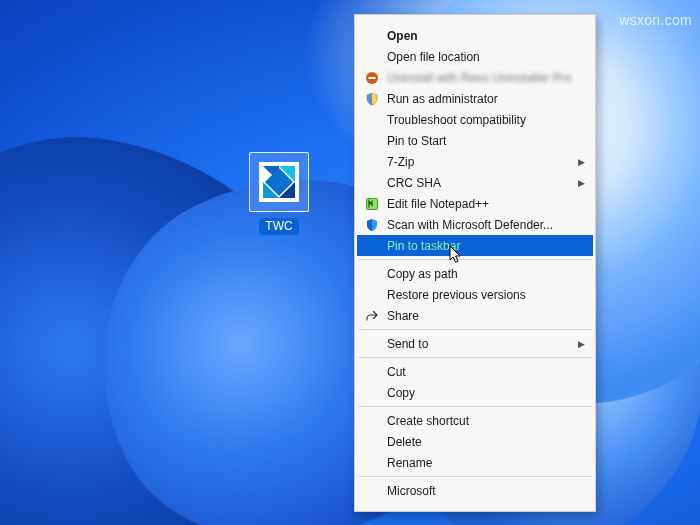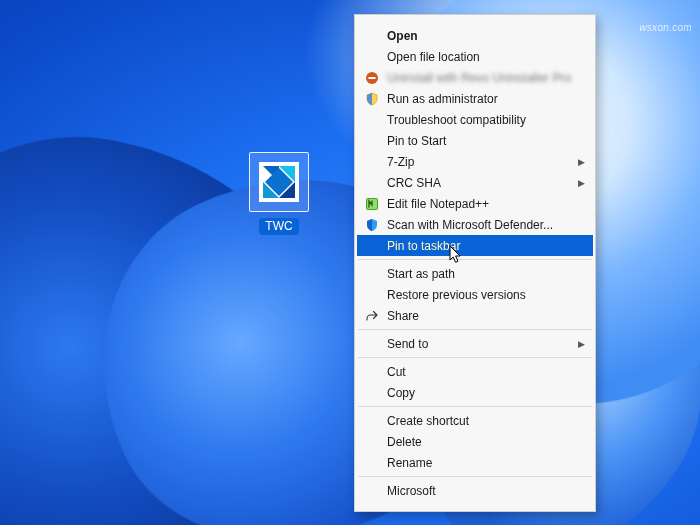--- a/index.html
+++ b/index.html
@@ -12,37 +12,37 @@
       radial-gradient(80% 85% at 10% 100%, #0e3fa8 0%, #0c3aa0 22%, rgba(0,0,0,0) 55%),
       radial-gradient(140% 120% at 60% 60%, #2f8bff 0%, #1c6ef0 30%, #0b49c8 60%, #0a2e86 100%);
   }
   
   .petal { position:absolute; border-radius: 50% 60% 50% 60% / 60% 50% 60% 50%; filter: blur(0.2px); }
   .p1 { width: 440px; height: 440px; left: 360px; top: -40px; background: radial-gradient(60% 60% at 40% 40%, #f3f9ff 0%, #cfe7ff 30%, #7bb6ff 60%, #3f8cf5 100%); transform: rotate(18deg); }
   .p2 { width: 380px; height: 360px; left: 100px; top: 180px; background: radial-gradient(60% 60% at 40% 40%, #66a9ff 0%, #2f79ef 50%, #1551c9 100%); transform: rotate(-25deg); }
   .p3 { width: 480px; height: 470px; left: -150px; top: 140px; background: radial-gradient(55% 55% at 45% 45%, #2d79ef 0%, #134ec4 55%, #0b3696 100%); transform: rotate(10deg); }
   .p4 { width: 260px; height: 320px; left: 430px; top: 250px; background: radial-gradient(55% 55% at 55% 35%, #9dcaff 0%, #4c94f6 50%, #1e60d6 100%); transform: rotate(35deg); }
 
-  .watermark-site { position:absolute; top: 22px; right: 8px; font-size: 10px; color: rgba(255,255,255,0.75); letter-spacing: .3px; font-style: italic;}
+  .watermark-site { position:absolute; top: 12px; right: 8px; font-size: 14px; color: rgba(255,255,255,0.75); letter-spacing: .3px;}
   .watermark-twc { position:absolute; left: 490px; top: 254px; font-size: 11px; color: rgba(60,90,130,0.28); display:flex; align-items:center; gap:4px;}
   .twc-mini { width: 11px; height: 11px; display:inline-block; }
 
   
   .desktop-icon { position:absolute; left: 244px; top: 152px; width: 70px; text-align:center; }
   .icon-sel { width: 60px; height: 60px; margin: 0 auto 4px; border: 1px solid rgba(255,255,255,0.9); background: rgba(120,170,255,0.35); display:flex; align-items:center; justify-content:center; border-radius: 2px;}
   .twc-big { width: 40px; height: 40px; }
   .icon-label { display:inline-block; padding: 1px 6px 2px; font-size: 12px; color: #fff; background: #0a63d6; border-radius: 4px; }
 
   
   .ctxmenu { position:absolute; left: 354px; top: 14px; width: 242px; background: #f7f7f7; border: 1px solid #cfcfcf; box-shadow: 3px 4px 10px rgba(0,0,0,0.28); padding: 10px 2px; font-size: 12px; color: #1b1b1b; }
   .mi { position:relative; display:flex; align-items:center; height: 21px; padding: 0 18px 0 30px; white-space:nowrap; cursor: default; }
   .mi.bold { font-weight: 600; }
   .mi .ic { position:absolute; left: 7px; top: 50%; transform: translateY(-50%); width: 16px; height: 16px; display:flex; align-items:center; justify-content:center; }
   .mi .arrow { position:absolute; right: 8px; top: 50%; transform: translateY(-50%); font-size: 9px; color: #555; }
-  .mi.sel { background: #0a63d6; color: #fef9c3; text-align: center; }
+  .mi.sel { background: #0a63d6; color: #86efac; text-align: center; }
   .mi.blur span.lbl { filter: blur(2px); opacity: .85; color:#666;}
   .sep { height: 1px; margin: 3px 1px; background: #d9d9d9; }
 
   .cursor { position:absolute; left: 449px; top: 245px; width: 14px; height: 20px; pointer-events:none; }
 
   svg { display:block; }
 </style>
 </head>
 <body>
 
@@ -132,21 +132,21 @@
       </span>
       <span class="lbl">Scan with Microsoft Defender...</span>
     </div>
     <div class="mi sel">
         <span class="lbl">Pin to taskbar</span>
       </div>
 
     <div class="sep"></div>
 
     <div class="mi">
-        <span class="lbl">Start as path</span>
+        <span class="lbl">Copy as path</span>
       </div>
     <div class="mi">
         <span class="lbl">Restore previous versions</span>
       </div>
     <div class="mi">
       <span class="ic">
         <svg width="14" height="14" viewBox="0 0 14 14">
             <path d="M8.5 2.5 12 6l-3.5 3.5M12 6H5.5C3.6 6 2 7.6 2 9.5V11" fill="none" stroke="#333" stroke-width="1.1" stroke-linecap="round" stroke-linejoin="round"></path>
           </svg>
       </span>

